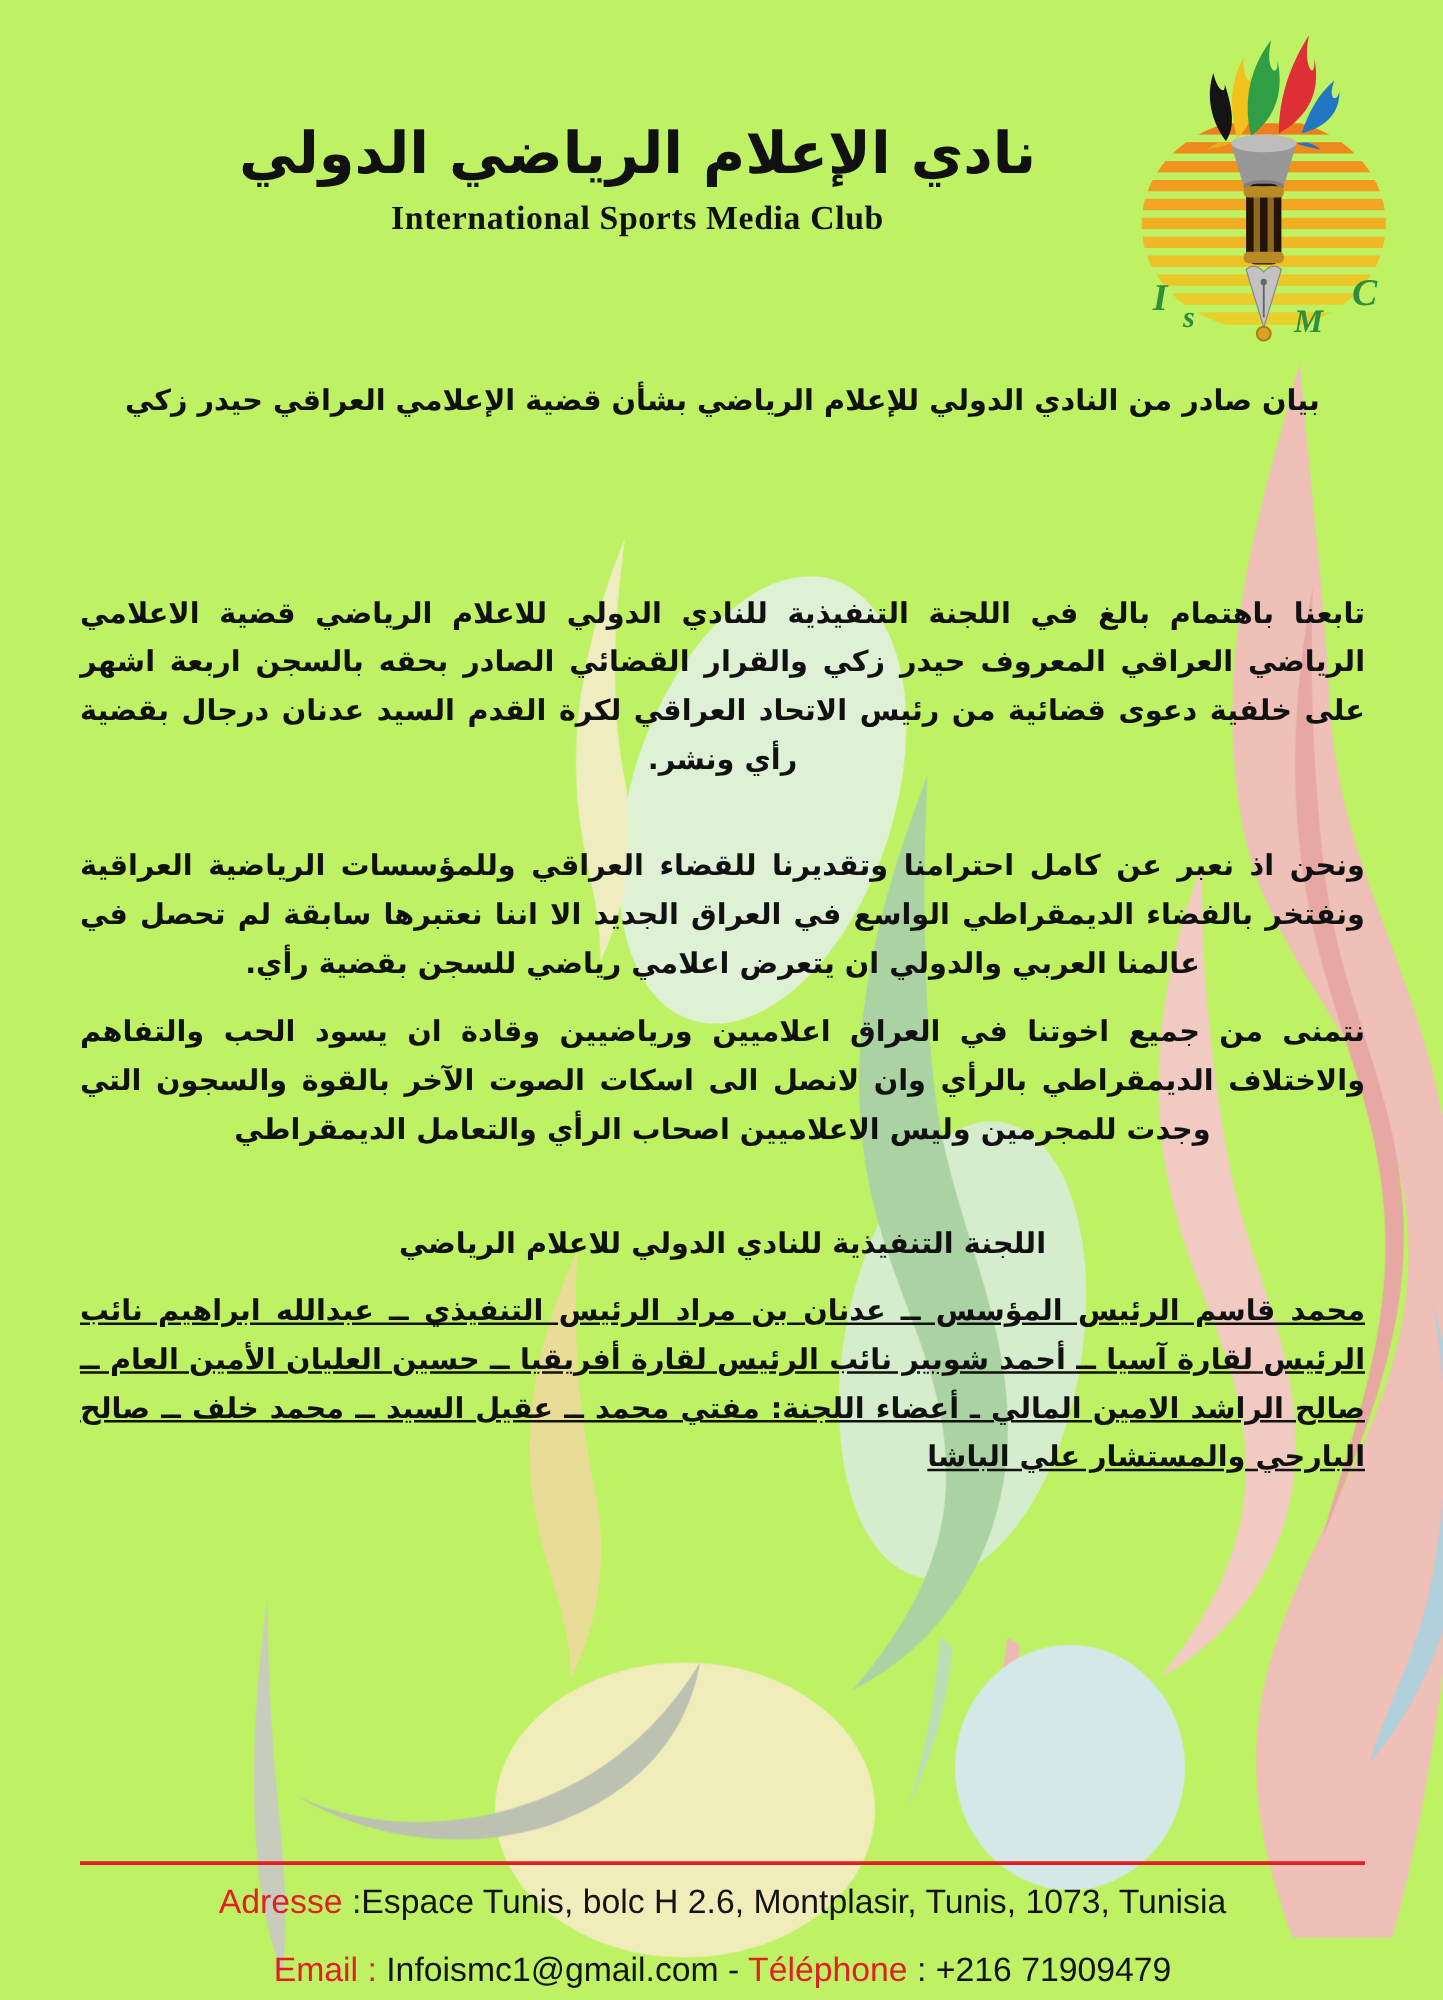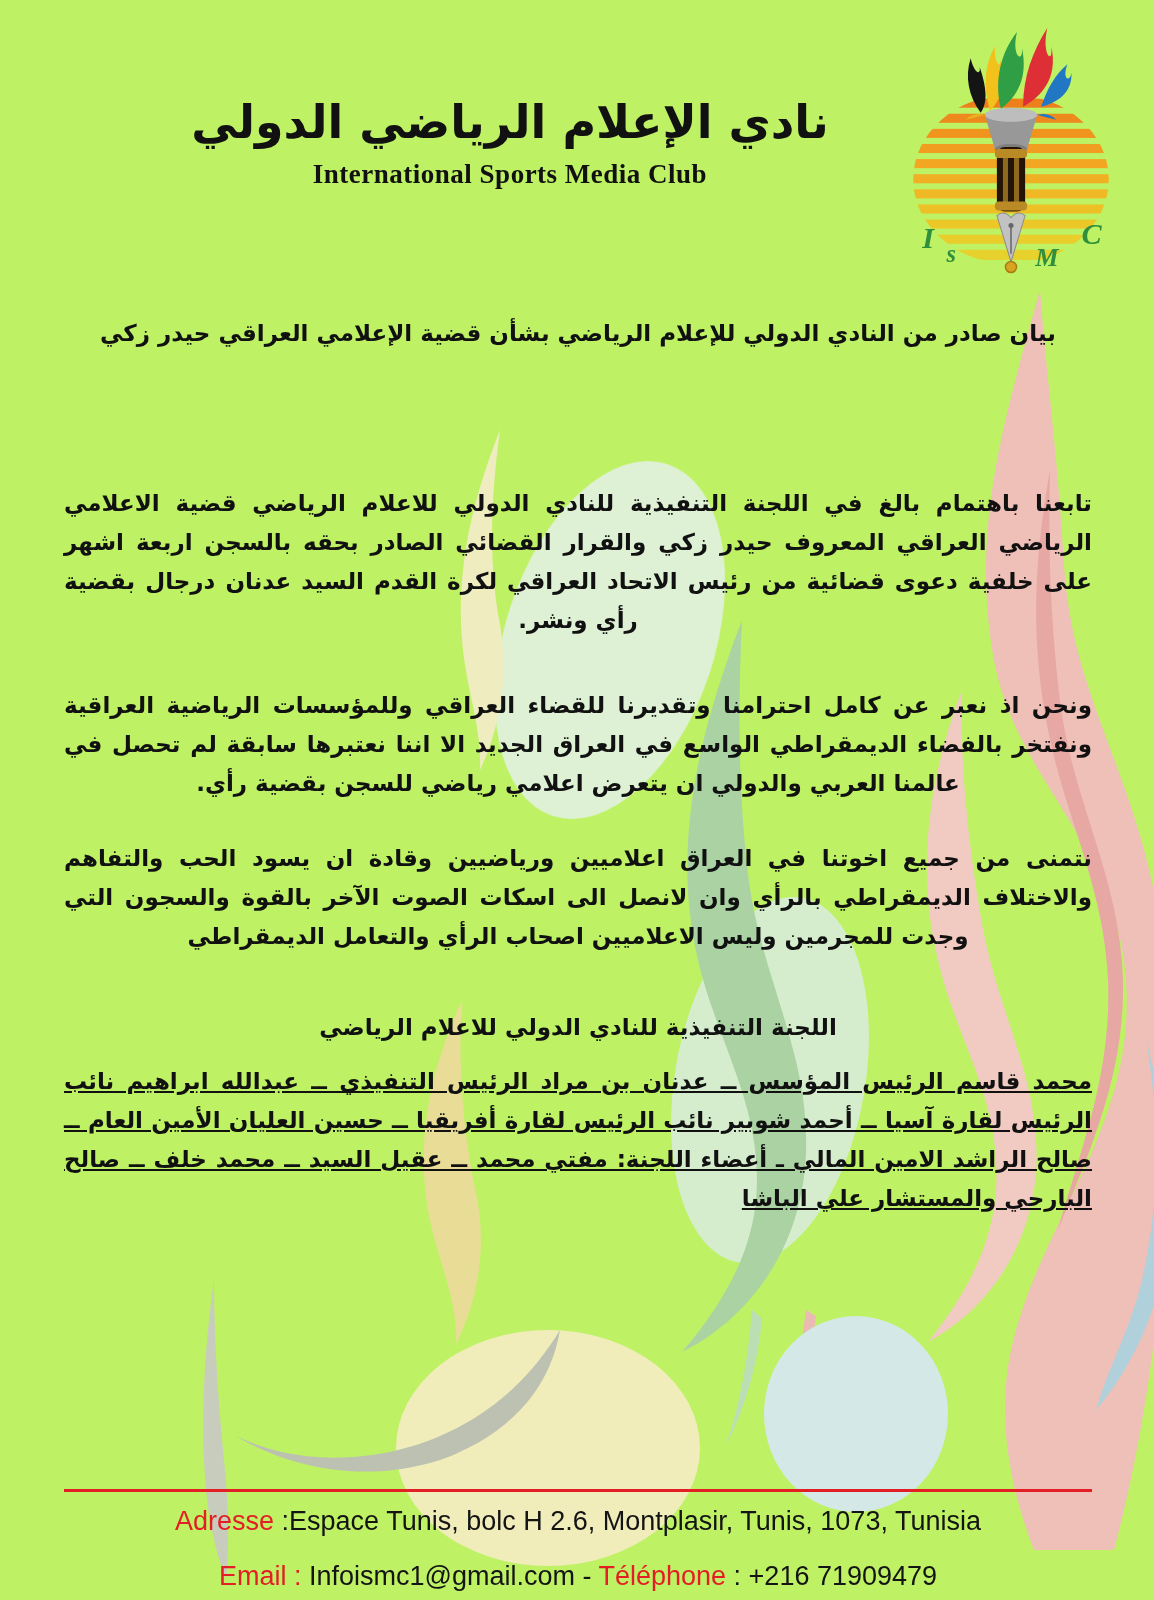--- a/index.html
+++ b/index.html
@@ -13,25 +13,25 @@
   
   .header{left:0;top:0;width:100%;height:295px;}
   .titles{position:absolute;left:125px;top:96px;width:770px;text-align:center;}
   .title-ar{font-size:46px;font-weight:700;direction:rtl;line-height:1.15;}
   .title-en{font-size:27px;font-weight:700;font-family:"Liberation Serif",serif;margin-top:10px;letter-spacing:.5px;}
   .logo{position:absolute;top:20px;right:26px;width:234px;height:254px;}
   .logo svg{width:100%;height:100%;display:block;}
 
   
   .content{left:64px;top:300px;width:1028px;}
-  .stmt-title{margin:14px 0 0;font-size:23px;font-weight:700;text-align:center;direction:rtl;line-height:38px;}
+  .stmt-title{margin:2px 0 0;font-size:23px;font-weight:700;text-align:center;direction:rtl;line-height:38px;}
   .para{margin:0;font-size:23px;font-weight:700;direction:rtl;text-align:justify;text-align-last:center;line-height:39px;}
   .para-1{margin-top:132px;}
   .para-2{margin-top:46px;}
-  .para-3{margin-top:36px;}
+  .para-3{margin-top:16px;}
   .para-4{margin-top:24px;}
   .committee-heading{margin:52px 0 0;font-size:23px;font-weight:700;text-align:center;direction:rtl;line-height:38px;}
   .members{margin:16px 0 0;font-size:23px;font-weight:700;direction:rtl;text-align:justify;line-height:39px;text-decoration:underline;}
 
   
   .footer{left:64px;top:1489px;width:1028px;}
   .rule{height:3px;background:#e31e24;}
   .f-line{text-align:center;font-size:27px;font-family:"Liberation Sans",sans-serif;white-space:pre-wrap;color:#141414;}
   .f-line.first{margin-top:14px;}
   .f-line.second{margin-top:24px;}

